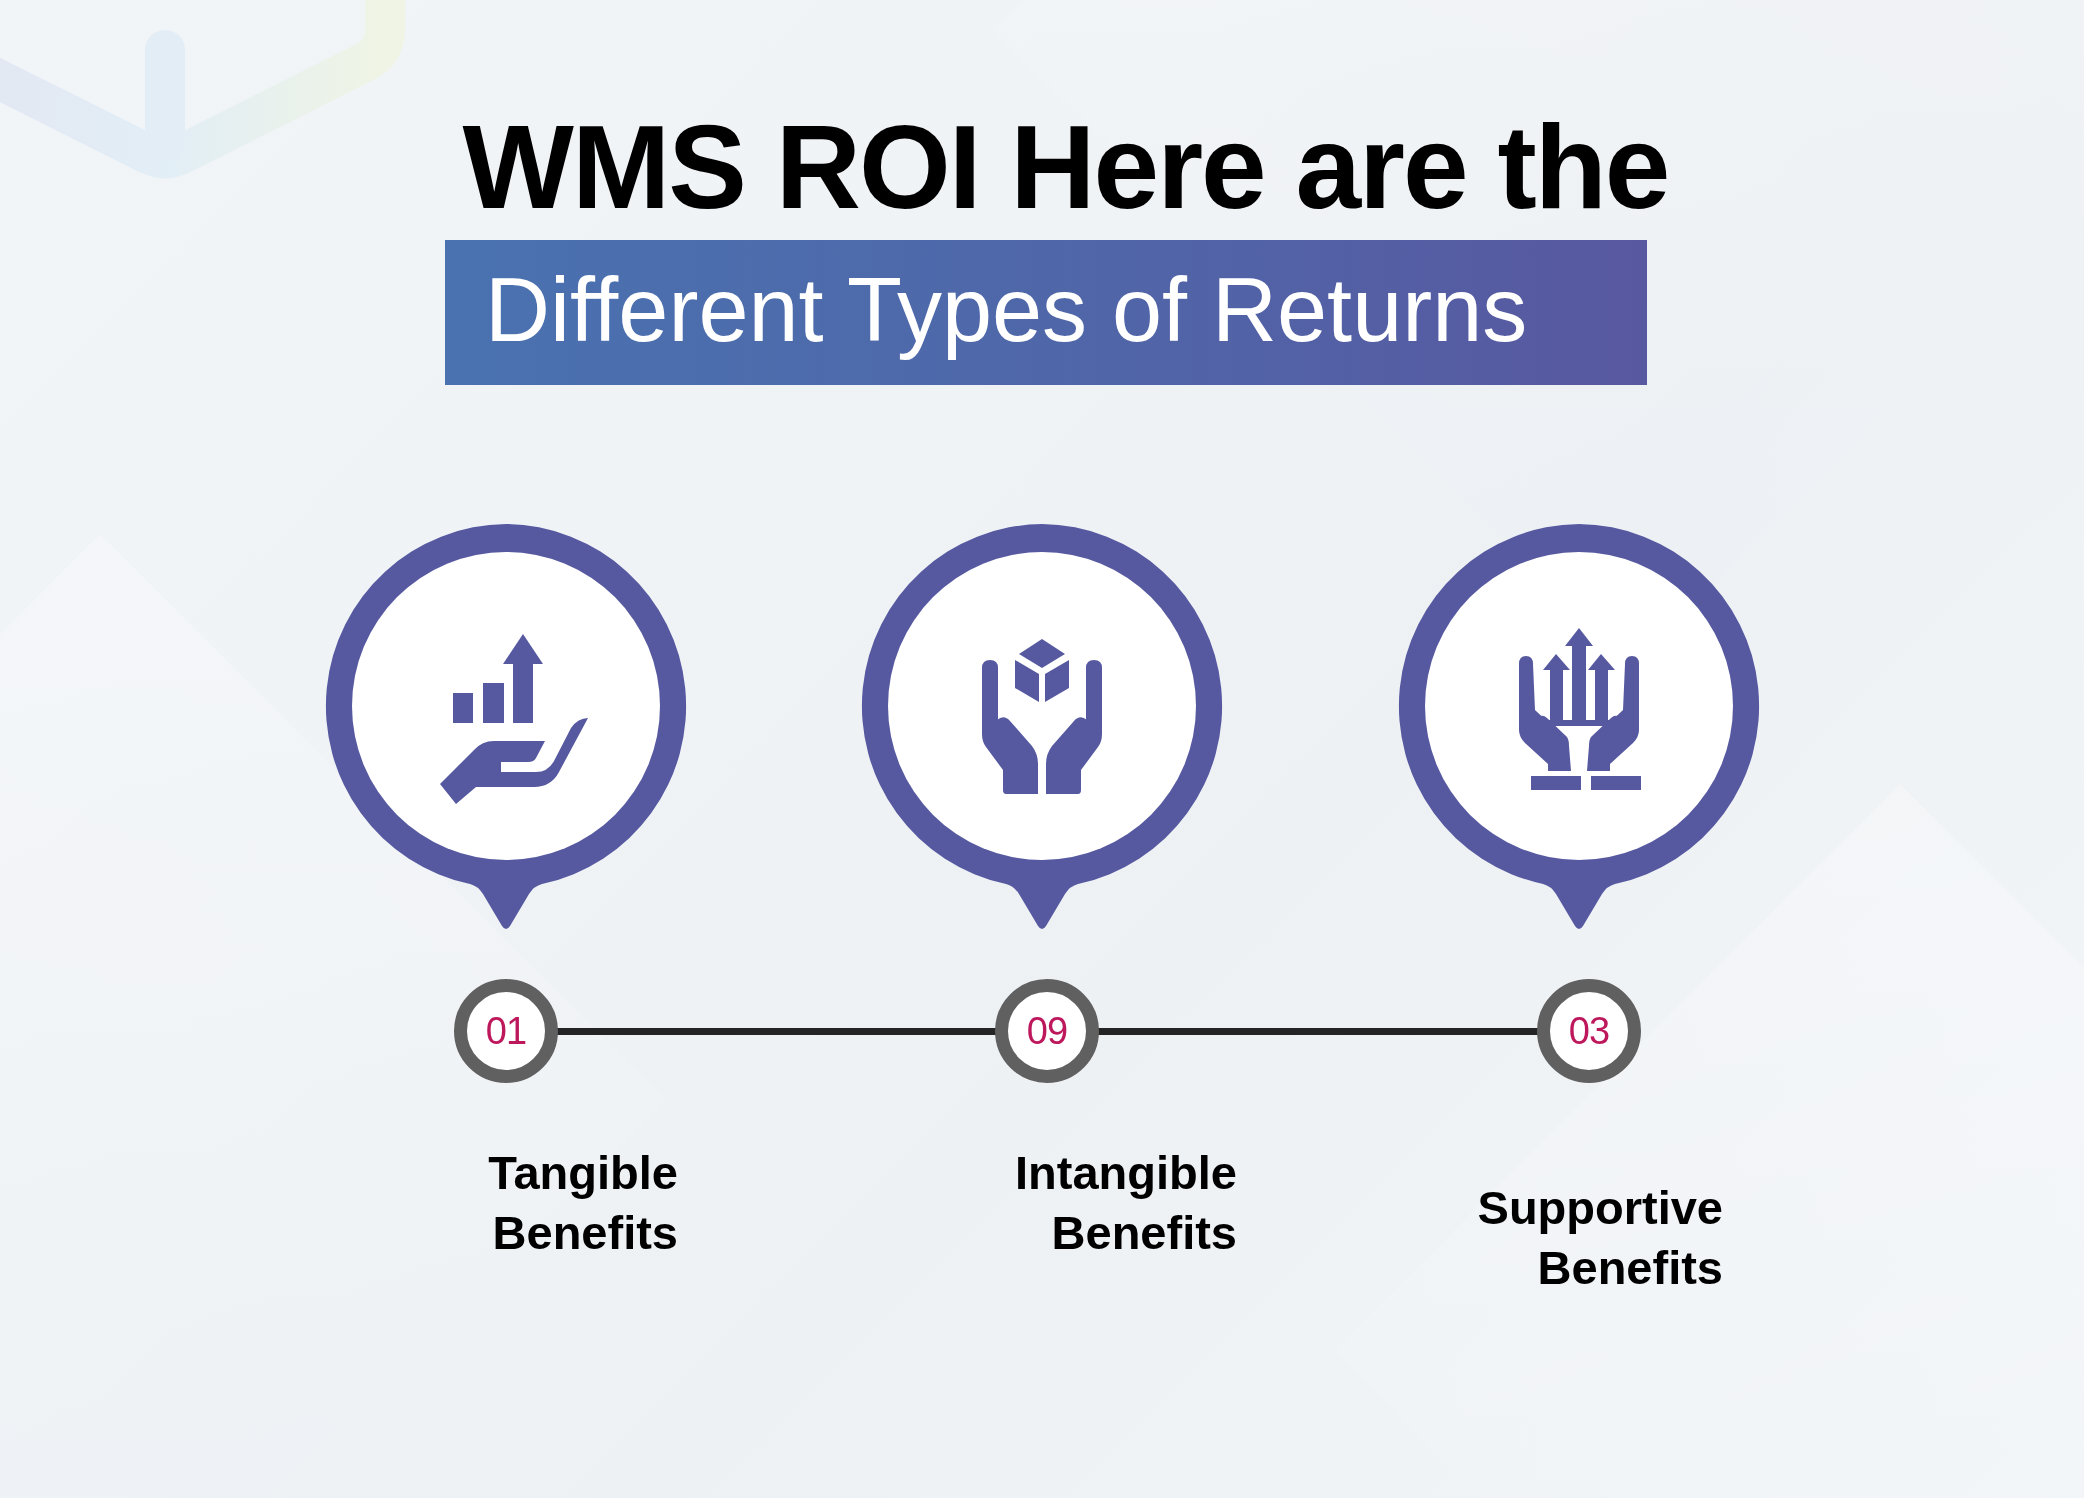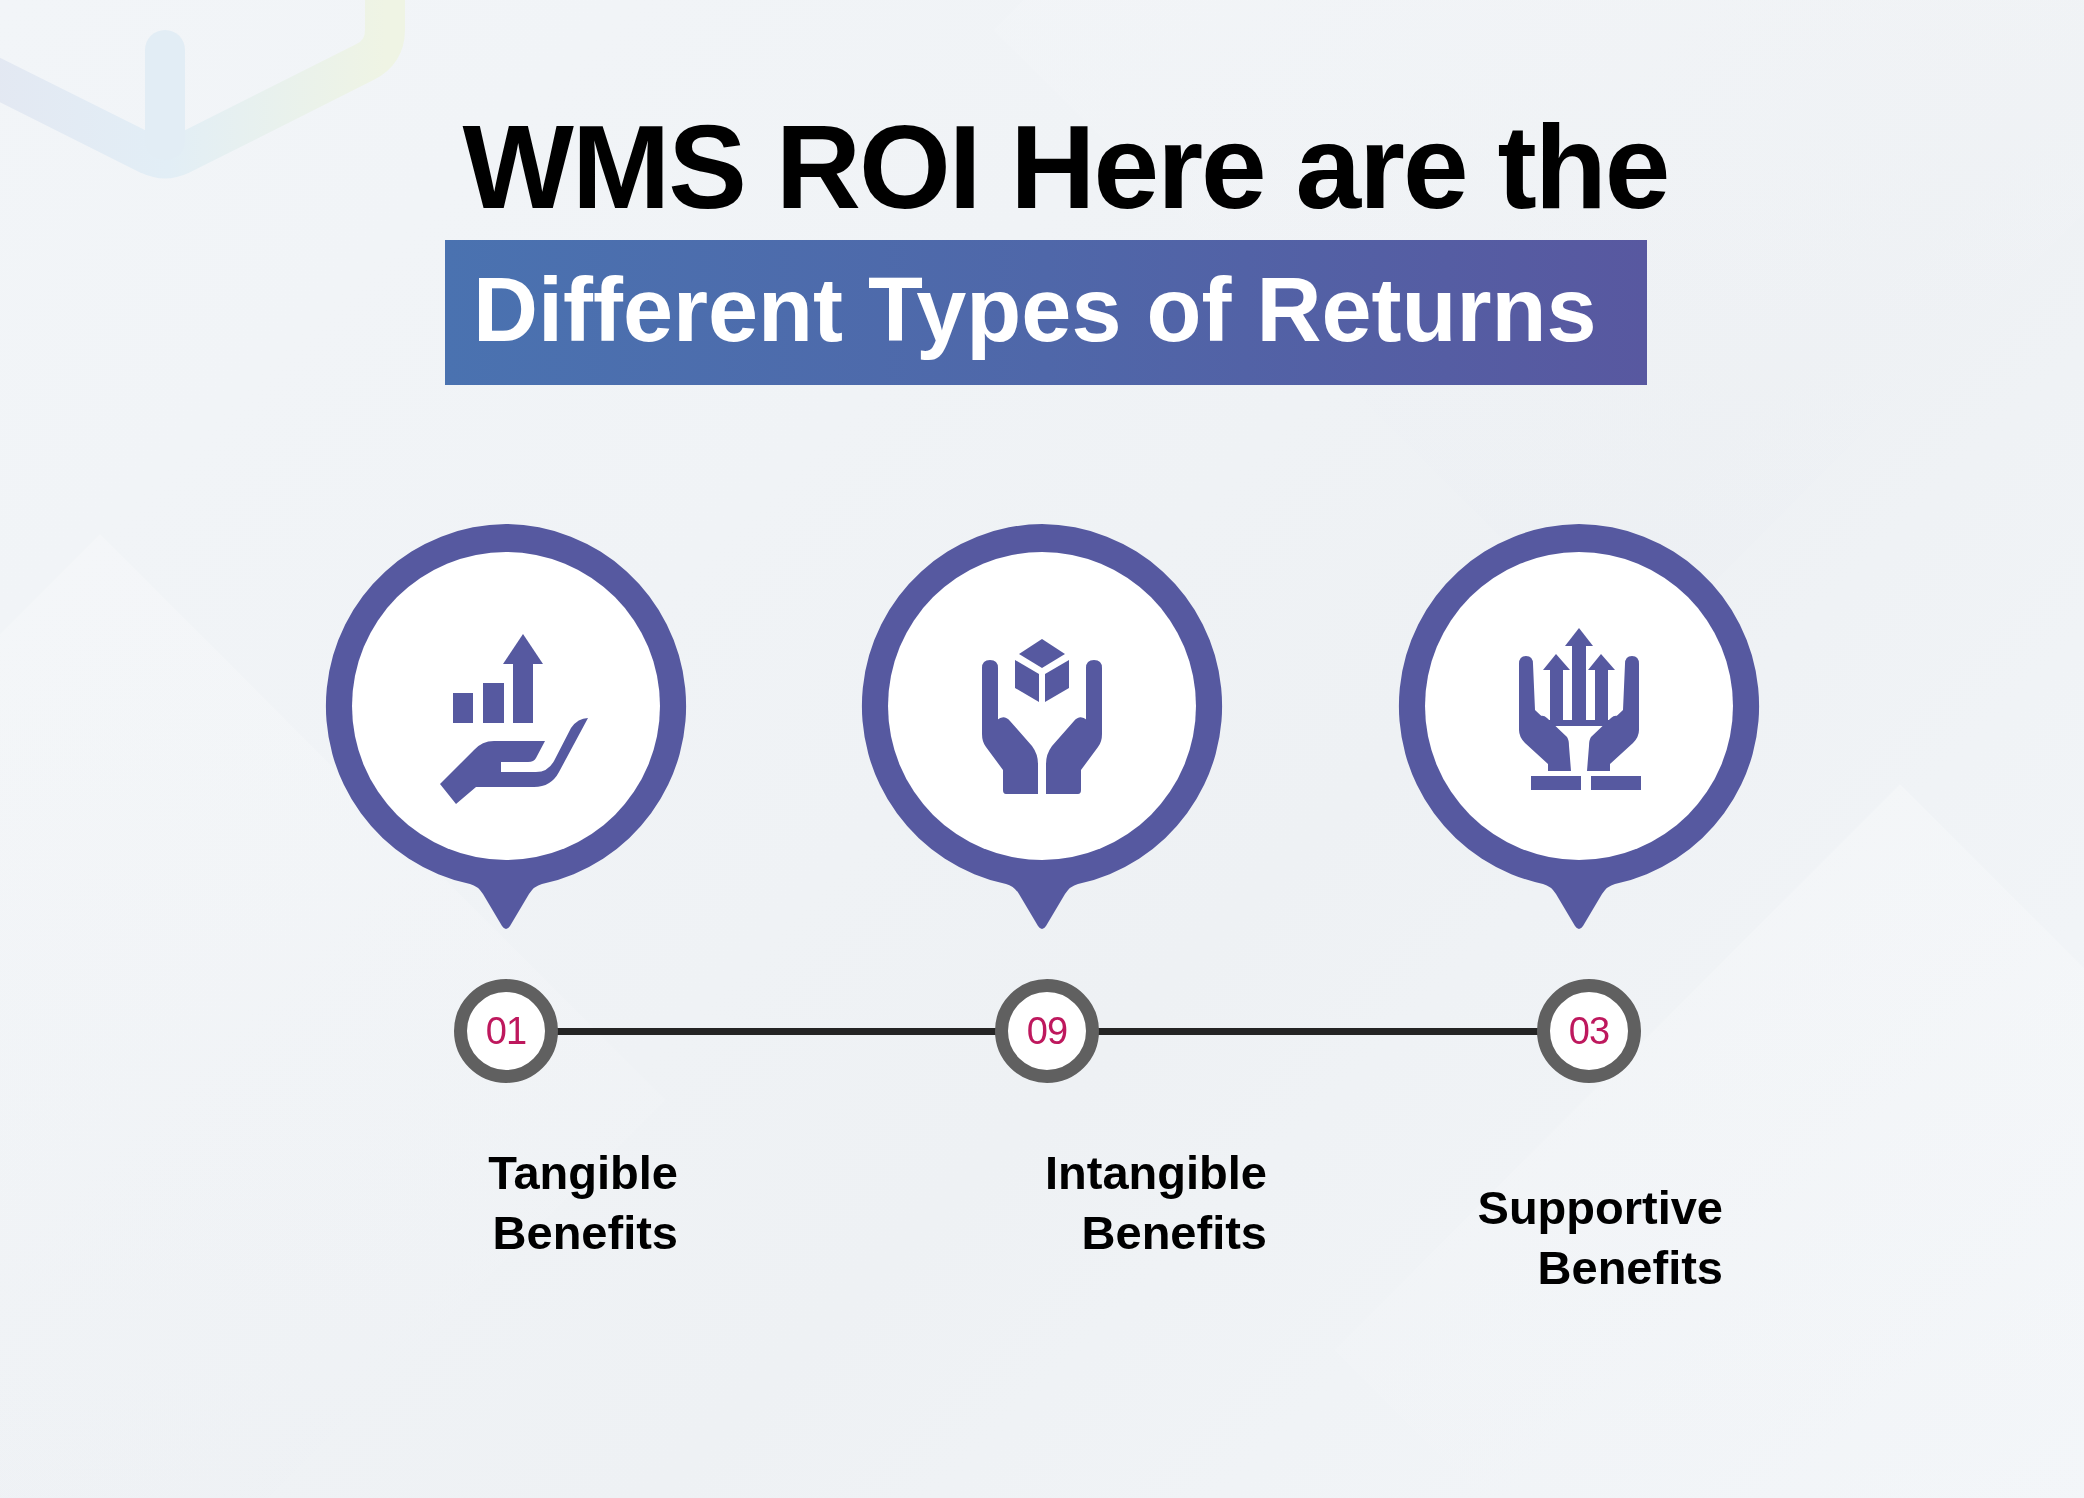--- a/index.html
+++ b/index.html
@@ -17,21 +17,21 @@
     position: absolute; left: 0; width: 2084px; top: 108px;
     text-align: center; font-weight: 700; font-size: 118px; letter-spacing: -2px;
     color: #000; line-height: 1; padding-left: 47px; box-sizing: border-box;
   }
   .title-bar {
     position: absolute; left: 445px; top: 240px; width: 1202px; height: 145px;
     background: linear-gradient(90deg, #4a72b0 0%, #4f67a9 50%, #5858a0 100%);
     display: flex; align-items: center;
   }
   .title-line2 {
-    color: #fff; font-size: 90px; font-weight: 700; padding-left: 28px; line-height: 1;
+    color: #fff; font-size: 90px; font-weight: 400; padding-left: 40px; line-height: 1;
     letter-spacing: 0px; margin-top: -6px;
   }
   .pin { position: absolute; width: 364px; height: 410px; }
   .pin svg { position: absolute; left: 0; top: 0; }
   .pin .icon { position: absolute; left: 82px; top: 80px; width: 200px; height: 200px; }
   .timeline-line {
     position: absolute; left: 506px; top: 1028px; width: 1083px; height: 7px; background: #242424;
   }
   .node {
     position: absolute; width: 104px; height: 104px; border-radius: 50%;
@@ -131,20 +131,20 @@
   <span>09</span>
 </div>
 <div class="node" style="left:1537px; top:979px;">
   <span>03</span>
 </div>
 
 <div class="label" style="left:318px; top:1143px;">
   <div>Tangible</div>
   <div style="padding-left:12px;">Benefits</div>
 </div>
-<div class="label" style="left:907px; top:1143px;">
+<div class="label" style="left:877px; top:1143px;">
   <div>Intangible</div>
   <div style="padding-left:6px;">Benefits</div>
 </div>
 <div class="label" style="left:1363px; top:1143px;margin-top:35px;">
   <div>Supportive</div>
   <div style="padding-left:12px;">Benefits</div>
 </div>
 
 </body></html>

